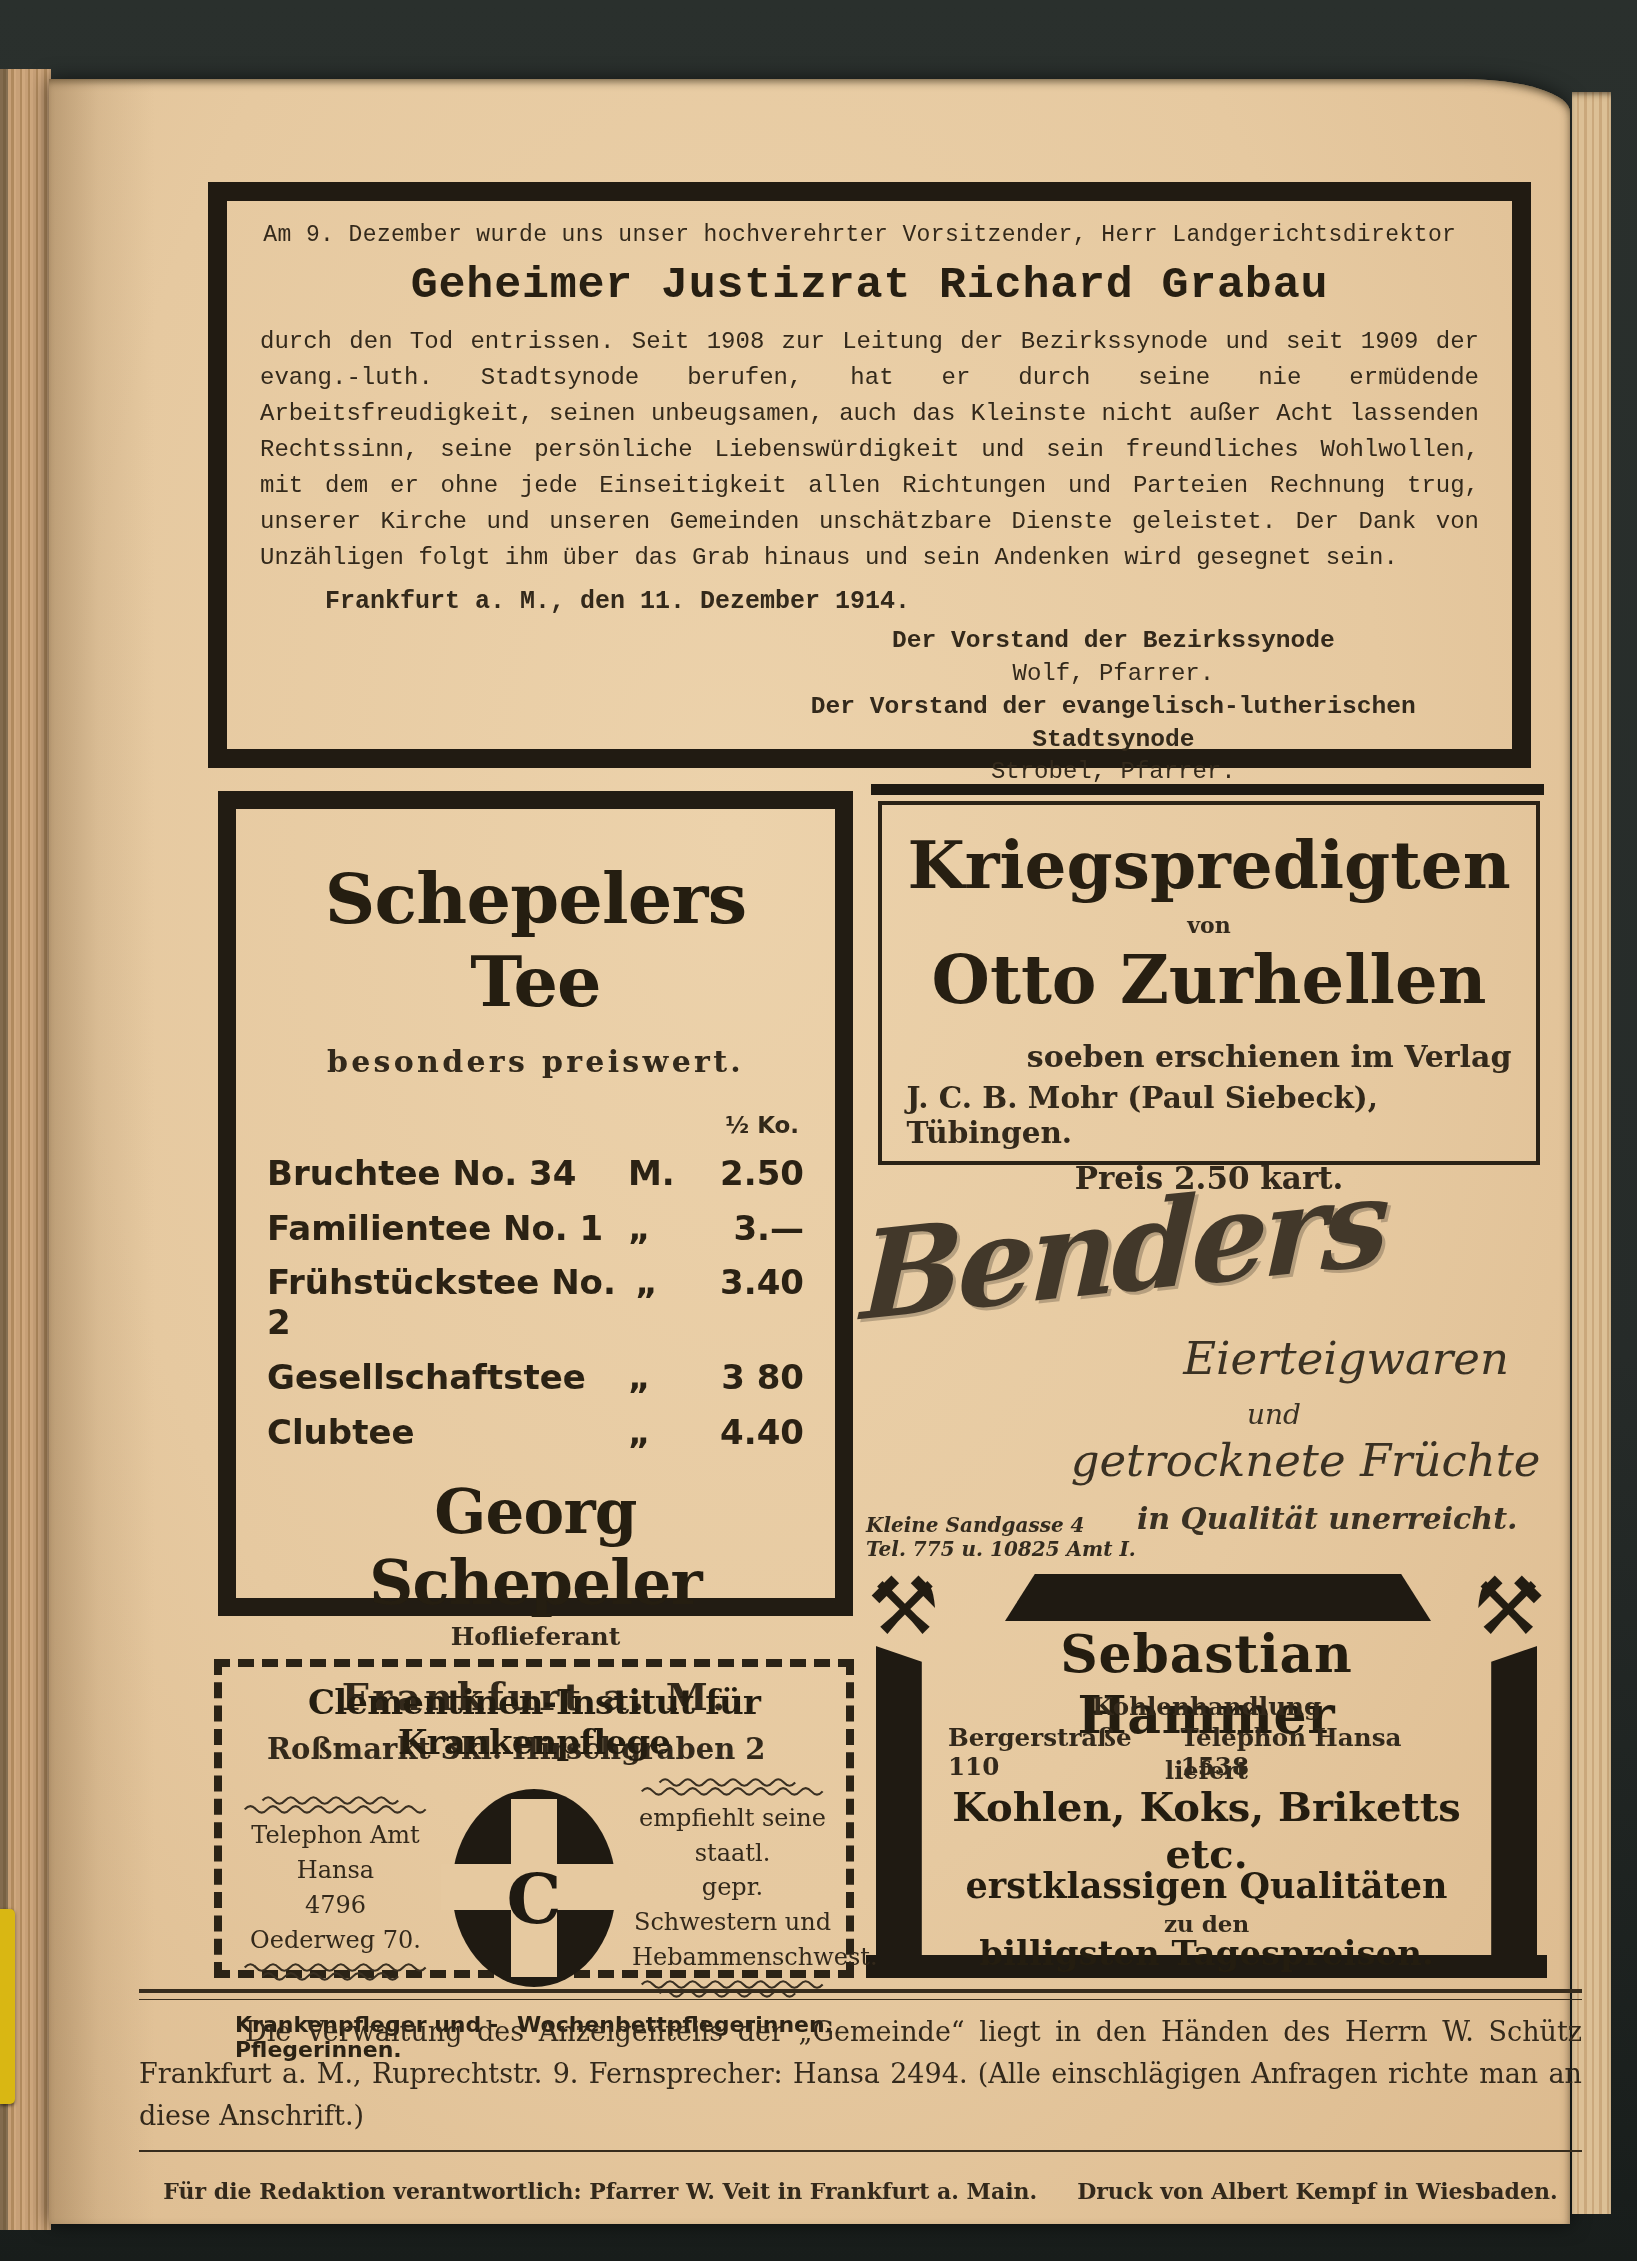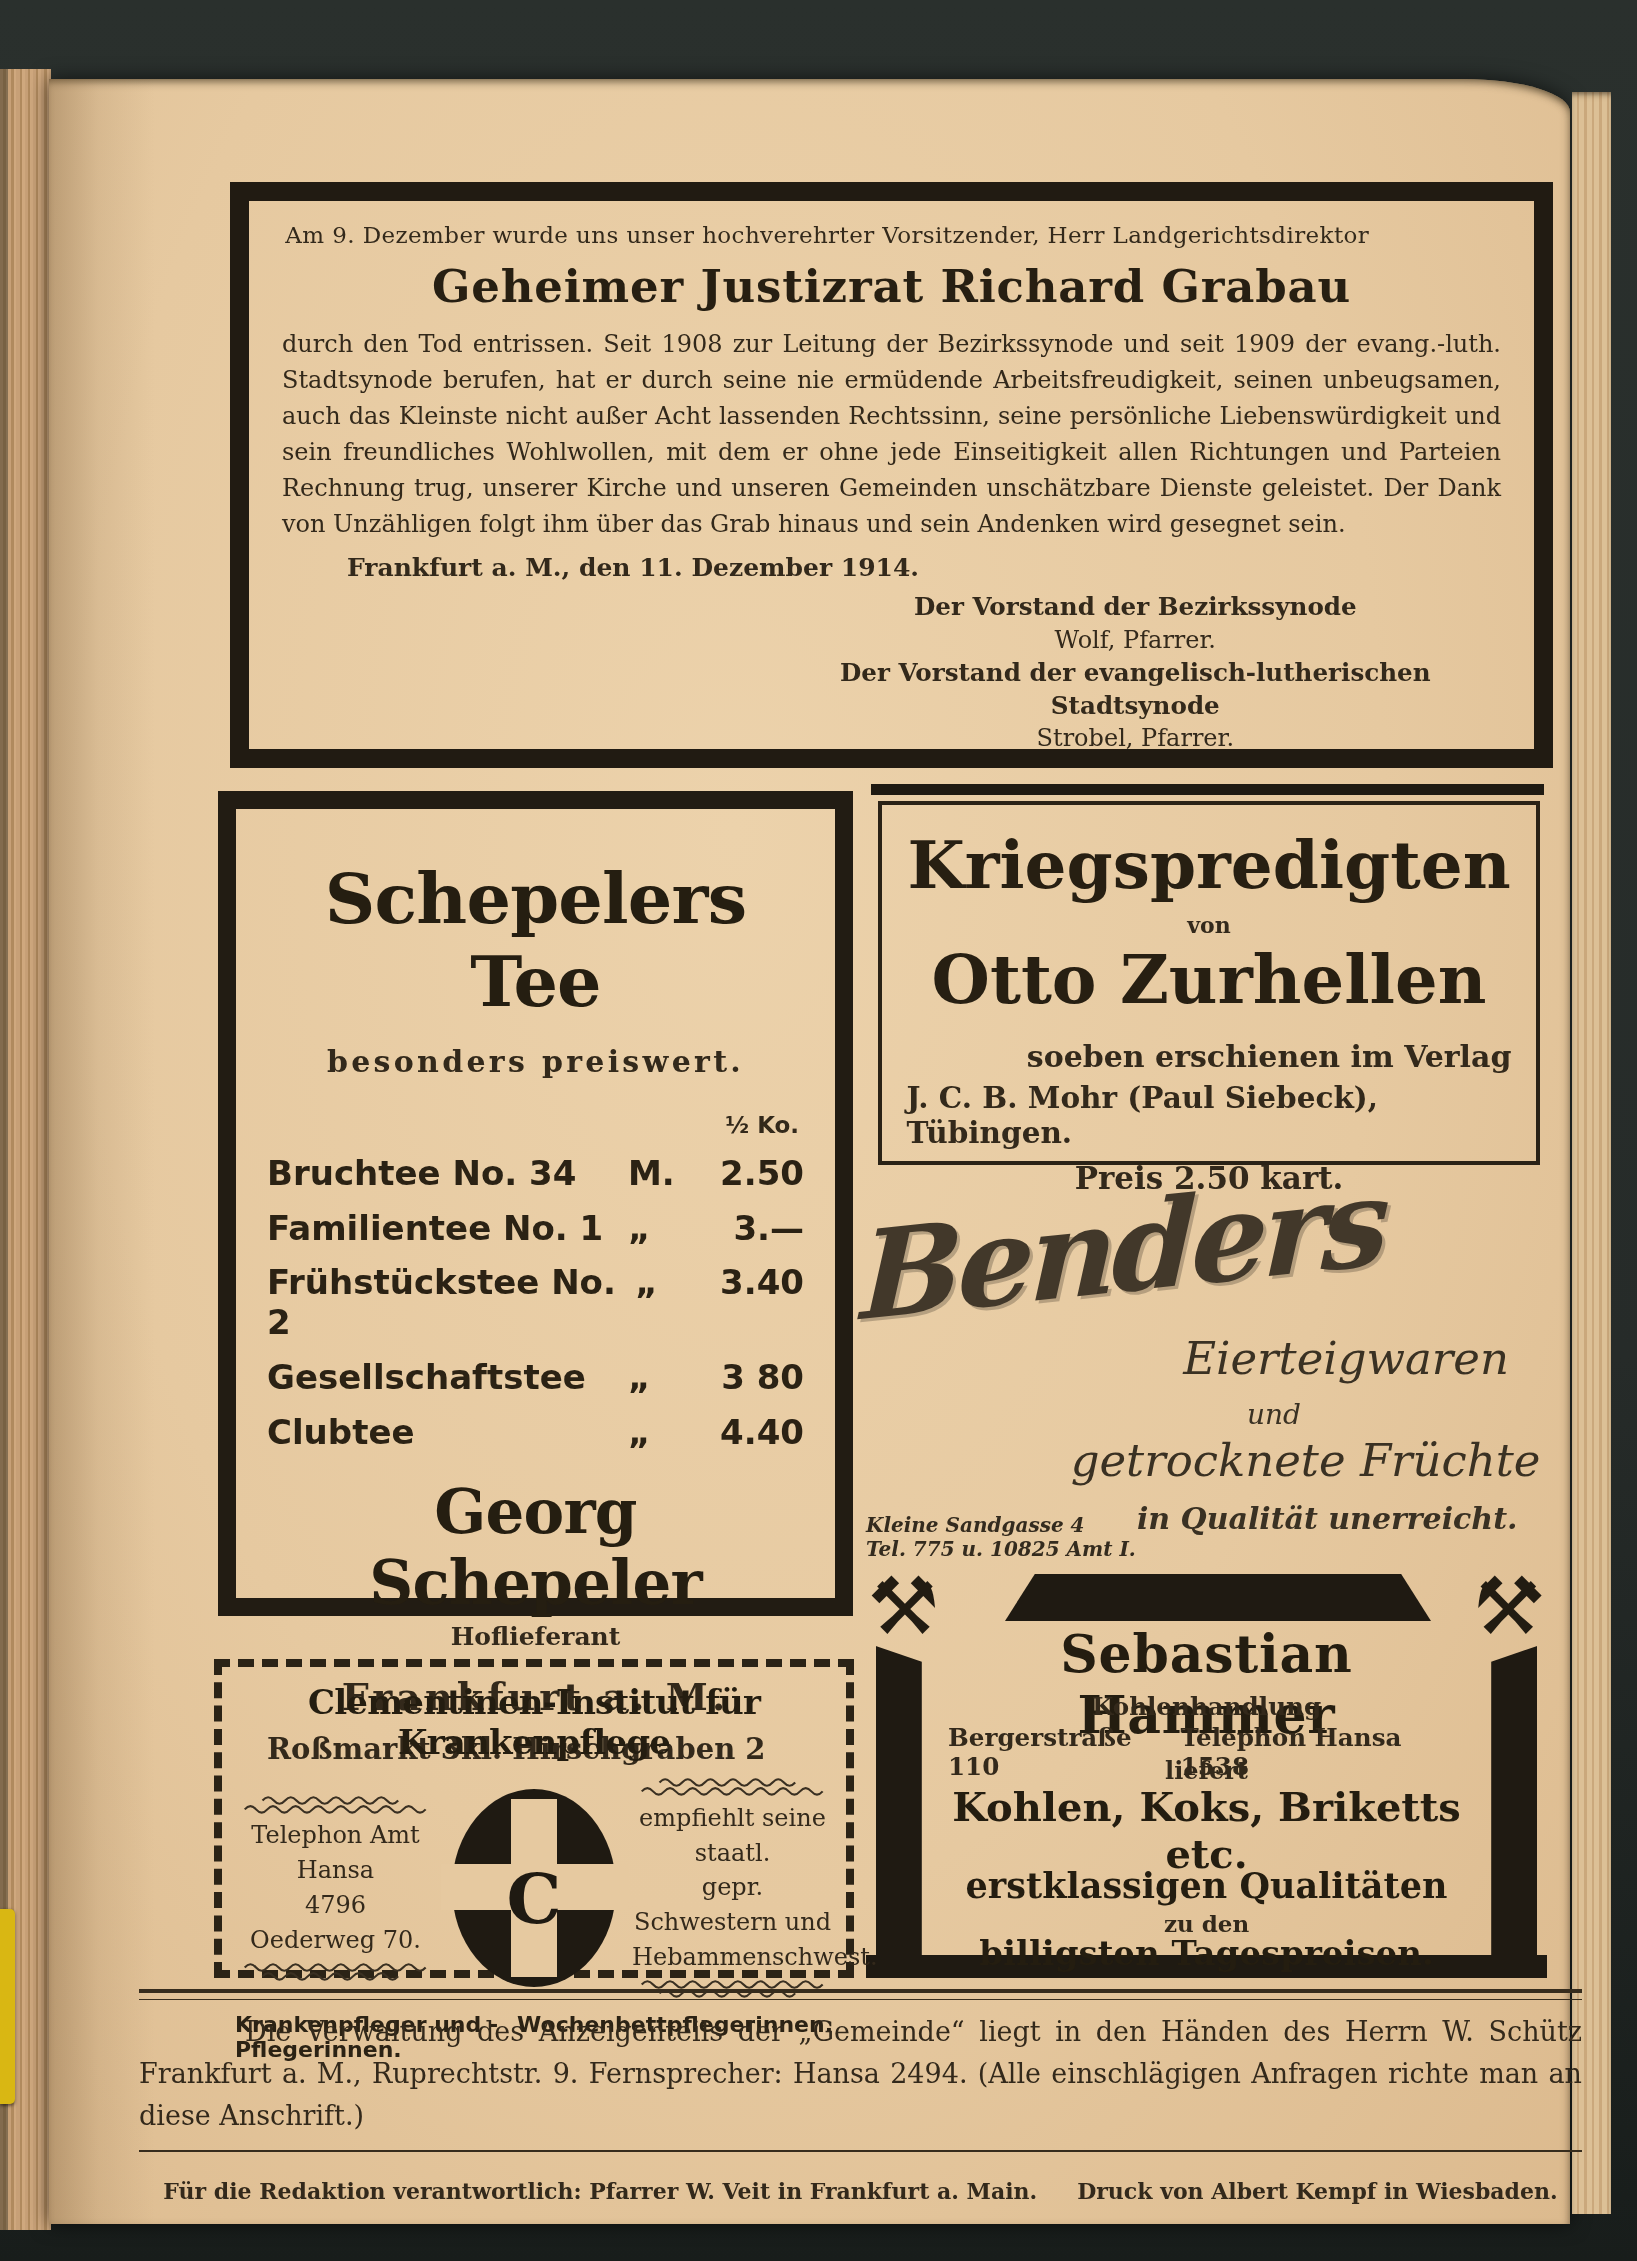--- a/index.html
+++ b/index.html
@@ -16,22 +16,22 @@
   .paper{position:absolute;left:49px;top:79px;width:1521px;height:2145px;
          background:radial-gradient(ellipse at 45% 35%,#ecd2ab 0%,#e6c9a0 55%,#dcba8e 100%);
          border-top-right-radius:106px 33px;
          box-shadow:inset 0 6.5px 8.2px -4.1px rgba(56,44,24,.65), inset -4.9px 0 9.8px -4.9px rgba(56,44,24,.5), 0 0 19.6px rgba(0,0,0,.6);}
   .paper::before{content:"";position:absolute;inset:0;pointer-events:none;
          background:linear-gradient(90deg,rgba(120,88,52,.38) 0,rgba(120,88,52,.12) 49px,transparent 106px);}
   .edge2{position:absolute;left:1572px;top:92px;width:39px;height:2122px;
          background:repeating-linear-gradient(90deg,#dcc096 0 4.9px,#caa87c 4.9px 7.4px);
          box-shadow:inset 0 4.9px 6.5px -3.3px rgba(40,32,18,.7);}
   
-  .obit{position:absolute;left:230px;top:182px;width:1323px;height:586px;box-sizing:border-box;
-        border:19.6px solid #211b12;padding:18px 33px 11.5px 33px;}
+  .obit{position:absolute;left:208px;top:182px;width:1323px;height:586px;box-sizing:border-box;
+        border:19.6px solid #211b12;padding:18px 33px 11.5px 33px;font-family:Liberation Mono, monospace;}
   .obit-intro{font-size:23px;margin:3.3px 0 0 3.3px;letter-spacing:0.4px;}
   .obit-name{font-size:45px;font-weight:bold;text-align:center;margin:11.5px 0 13px 0;letter-spacing:0.8px;color:#271f12;}
   .obit-body{font-size:24px;text-align:justify;line-height:1.5;margin:0;}
   .obit-date{font-size:25px;font-weight:bold;margin:11.5px 0 0 65px;}
   .obit-sigs{width:60%;margin:8.2px 0 0 auto;text-align:center;}
   .sig-org{font-size:24.6px;font-weight:bold;line-height:1.35;}
   .sig-name{font-size:24px;line-height:1.35;}
   
   .schep{position:absolute;left:218px;top:791px;width:635px;height:825px;box-sizing:border-box;
          border:18px solid #221c13;padding:32px 31px;}

